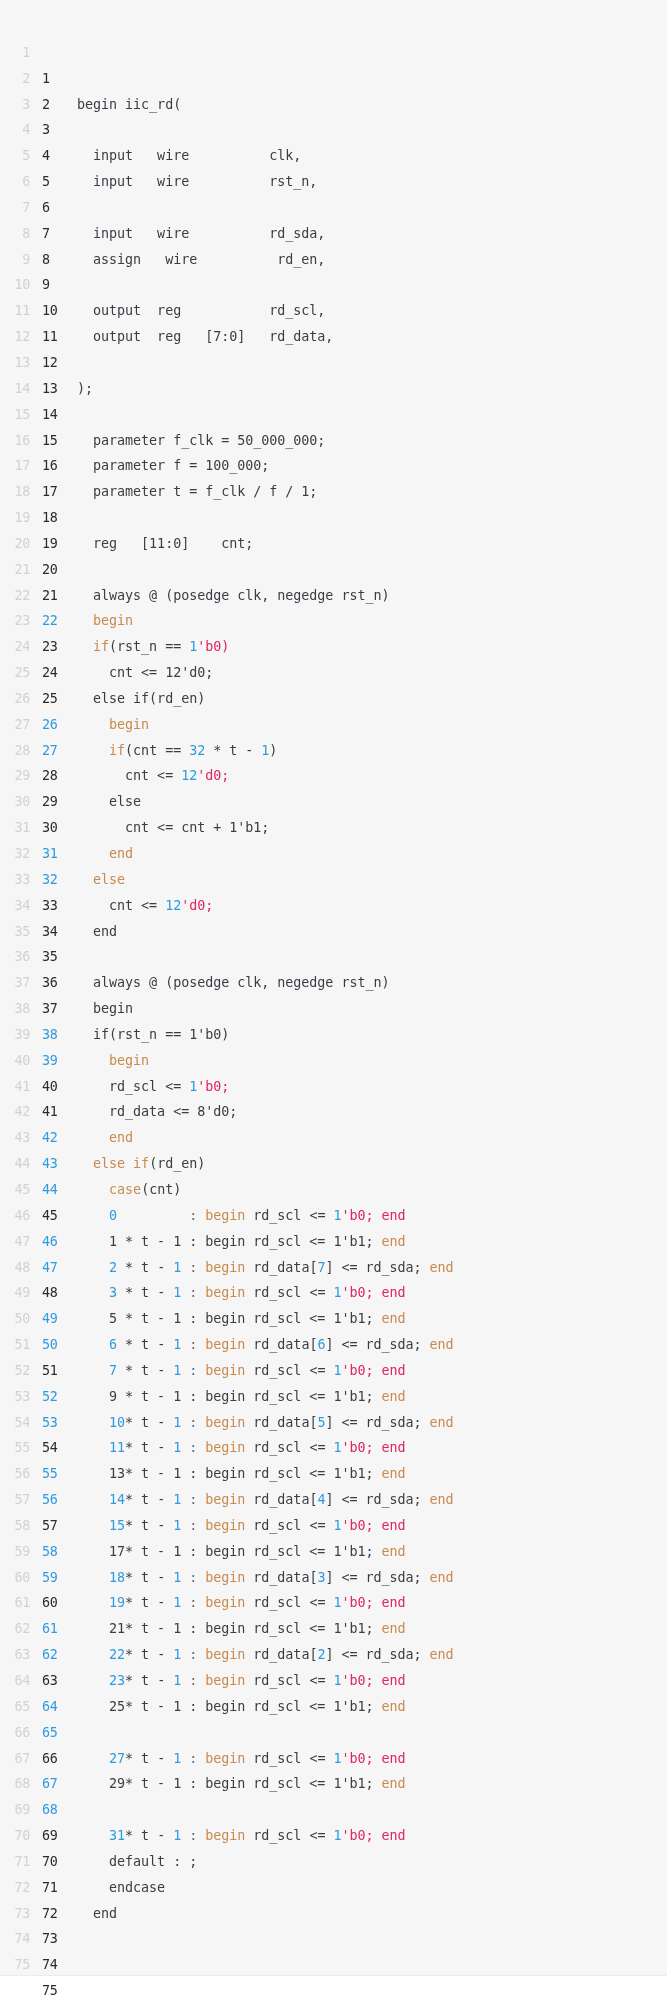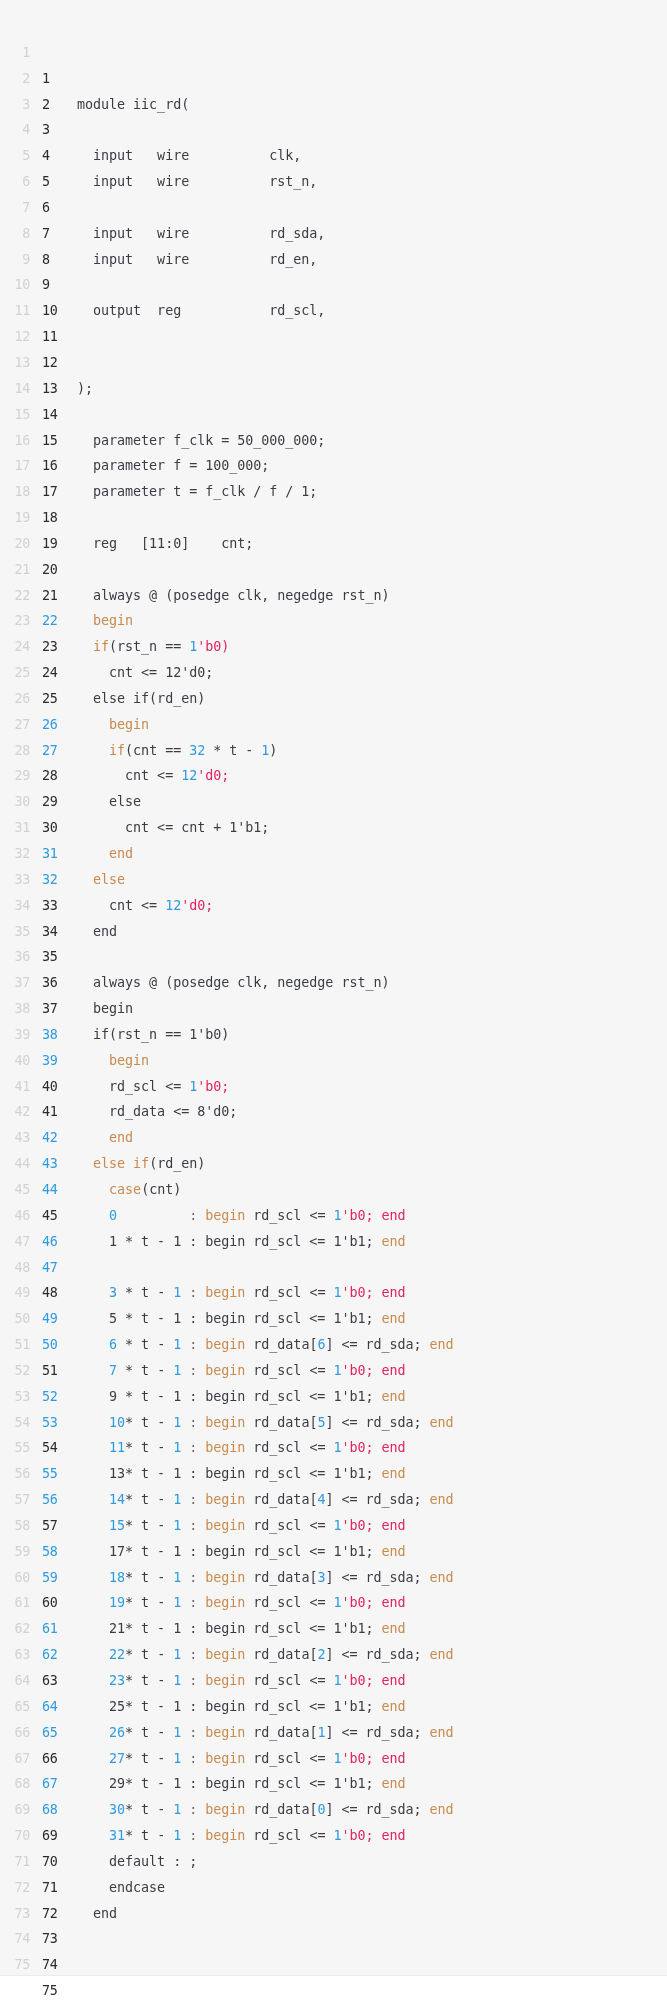--- a/index.html
+++ b/index.html
@@ -32,21 +32,21 @@
   .tk-g { color: #6b6b6b; }
 </style>
 </head>
 <body>
 
 <div class="code-block">
   <div class="code-lines" id="code-lines">
       <div class="line">
     <span class="gutter">1</span>
     <span class="lnum">1</span>
-    <span class="src"><span class="tk-p">module iic_rd(</span></span>
+    <span class="src"><span class="tk-p">begin iic_rd(</span></span>
   </div>
       <div class="line">
     <span class="gutter">2</span>
     <span class="lnum">2</span>
     <span class="src"></span>
   </div>
       <div class="line">
     <span class="gutter">3</span>
     <span class="lnum">3</span>
     <span class="src"><span class="tk-p">  input   wire          clk,</span></span>
@@ -62,35 +62,36 @@
     <span class="src"></span>
   </div>
       <div class="line">
     <span class="gutter">6</span>
     <span class="lnum">6</span>
     <span class="src"><span class="tk-p">  input   wire          rd_sda,</span></span>
   </div>
       <div class="line">
     <span class="gutter">7</span>
     <span class="lnum">7</span>
-    <span class="src"><span class="tk-p">  input   wire          rd_en,</span></span>
+    <span class="src"><span class="tk-p">  assign   wire          rd_en,</span></span>
   </div>
       <div class="line">
     <span class="gutter">8</span>
     <span class="lnum">8</span>
     <span class="src"></span>
   </div>
       <div class="line">
     <span class="gutter">9</span>
     <span class="lnum">9</span>
     <span class="src"><span class="tk-p">  output  reg           rd_scl,</span></span>
   </div>
       <div class="line">
     <span class="gutter">10</span>
     <span class="lnum">10</span>
+    <span class="src"><span class="tk-p">  output  reg   [7:0]   rd_data,</span></span>
   </div>
       <div class="line">
     <span class="gutter">11</span>
     <span class="lnum">11</span>
   </div>
       <div class="line">
     <span class="gutter">12</span>
     <span class="lnum">12</span>
     <span class="src"><span class="tk-p">);</span></span>
   </div>
@@ -255,20 +256,21 @@
     <span class="src"><span class="tk-p">    </span><span class="tk-n">0</span><span class="tk-g">         : </span><span class="tk-k">begin</span><span class="tk-p"> rd_scl &lt;= </span><span class="tk-n">1</span><span class="tk-s">'b0; end</span></span>
   </div>
       <div class="line">
     <span class="gutter">45</span>
     <span class="lnum">45</span>
     <span class="src"><span class="tk-p">    1 * t - 1 : begin rd_scl &lt;= 1'b1; </span><span class="tk-k">end</span></span>
   </div>
       <div class="line">
     <span class="gutter">46</span>
     <span class="lnum hl">46</span>
+    <span class="src"><span class="tk-p">    </span><span class="tk-n">2</span><span class="tk-p"> * t - </span><span class="tk-n">1</span><span class="tk-g"> : </span><span class="tk-k">begin</span><span class="tk-p"> rd_data[</span><span class="tk-n">7</span><span class="tk-p">] &lt;= rd_sda; </span><span class="tk-k">end</span></span>
   </div>
       <div class="line">
     <span class="gutter">47</span>
     <span class="lnum hl">47</span>
     <span class="src"><span class="tk-p">    </span><span class="tk-n">3</span><span class="tk-p"> * t - </span><span class="tk-n">1</span><span class="tk-g"> : </span><span class="tk-k">begin</span><span class="tk-p"> rd_scl &lt;= </span><span class="tk-n">1</span><span class="tk-s">'b0; end</span></span>
   </div>
       <div class="line">
     <span class="gutter">48</span>
     <span class="lnum">48</span>
     <span class="src"><span class="tk-p">    5 * t - 1 : begin rd_scl &lt;= 1'b1; </span><span class="tk-k">end</span></span>
@@ -344,36 +346,34 @@
     <span class="src"><span class="tk-p">    </span><span class="tk-n">23</span><span class="tk-p">* t - </span><span class="tk-n">1</span><span class="tk-g"> : </span><span class="tk-k">begin</span><span class="tk-p"> rd_scl &lt;= </span><span class="tk-n">1</span><span class="tk-s">'b0; end</span></span>
   </div>
       <div class="line">
     <span class="gutter">63</span>
     <span class="lnum">63</span>
     <span class="src"><span class="tk-p">    25* t - 1 : begin rd_scl &lt;= 1'b1; </span><span class="tk-k">end</span></span>
   </div>
       <div class="line">
     <span class="gutter">64</span>
     <span class="lnum hl">64</span>
-    <span class="src"><span class="tk-p">    </span><span class="tk-n">26</span><span class="tk-p">* t - </span><span class="tk-n">1</span><span class="tk-g"> : </span><span class="tk-k">begin</span><span class="tk-p"> rd_data[</span><span class="tk-n">1</span><span class="tk-p">] &lt;= rd_sda; </span><span class="tk-k">end</span></span>
   </div>
       <div class="line">
     <span class="gutter">65</span>
     <span class="lnum hl">65</span>
     <span class="src"><span class="tk-p">    </span><span class="tk-n">27</span><span class="tk-p">* t - </span><span class="tk-n">1</span><span class="tk-g"> : </span><span class="tk-k">begin</span><span class="tk-p"> rd_scl &lt;= </span><span class="tk-n">1</span><span class="tk-s">'b0; end</span></span>
   </div>
       <div class="line">
     <span class="gutter">66</span>
     <span class="lnum">66</span>
     <span class="src"><span class="tk-p">    29* t - 1 : begin rd_scl &lt;= 1'b1; </span><span class="tk-k">end</span></span>
   </div>
       <div class="line">
     <span class="gutter">67</span>
     <span class="lnum hl">67</span>
-    <span class="src"><span class="tk-p">    </span><span class="tk-n">30</span><span class="tk-p">* t - </span><span class="tk-n">1</span><span class="tk-g"> : </span><span class="tk-k">begin</span><span class="tk-p"> rd_data[</span><span class="tk-n">0</span><span class="tk-p">] &lt;= rd_sda; </span><span class="tk-k">end</span></span>
   </div>
       <div class="line">
     <span class="gutter">68</span>
     <span class="lnum hl">68</span>
     <span class="src"><span class="tk-p">    </span><span class="tk-n">31</span><span class="tk-p">* t - </span><span class="tk-n">1</span><span class="tk-g"> : </span><span class="tk-k">begin</span><span class="tk-p"> rd_scl &lt;= </span><span class="tk-n">1</span><span class="tk-s">'b0; end</span></span>
   </div>
       <div class="line">
     <span class="gutter">69</span>
     <span class="lnum">69</span>
     <span class="src"><span class="tk-p">    default : ;</span></span>

